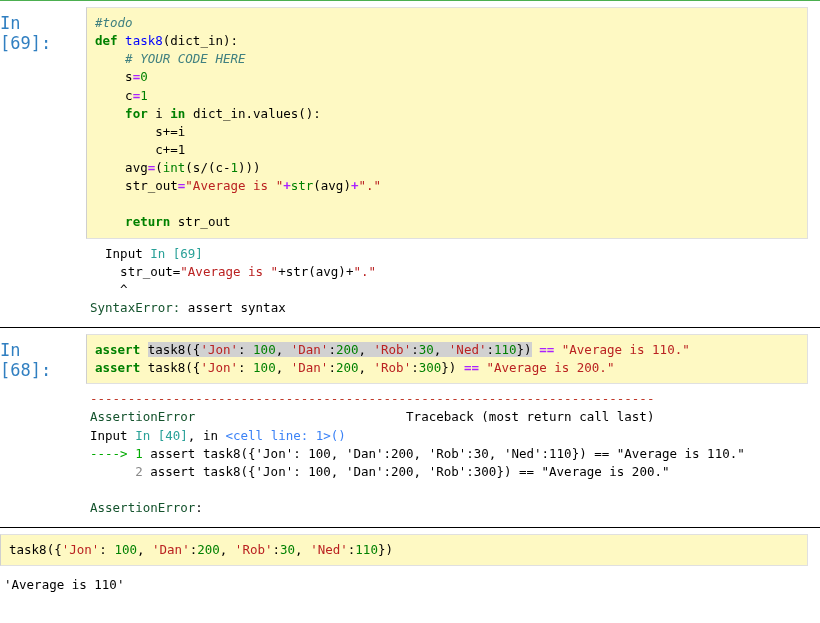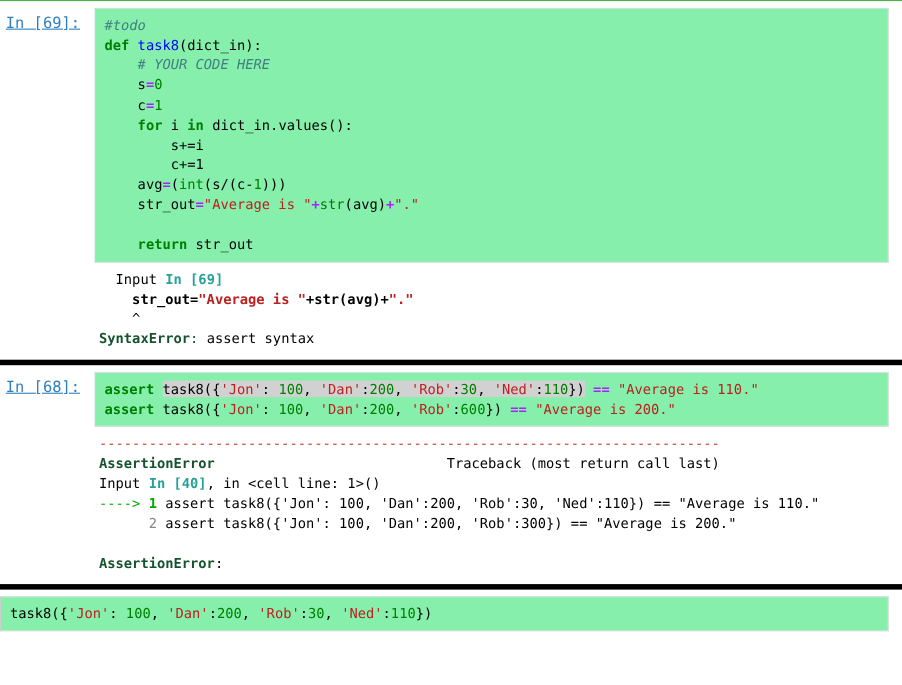--- a/index.html
+++ b/index.html
@@ -4,42 +4,41 @@
 <style>
   * { box-sizing: border-box; margin: 0; padding: 0; }
   body {
     font-family: "Menlo", "Consolas", "DejaVu Sans Mono", monospace;
     font-size: 12px;
     background: #ffffff;
     color: #000;
     width: 820px;
   }
   .cell {
-    border-top: 5px solid #000000;
+    border-top: 1px solid #000000;
     display: flex;
     padding: 6px 0 6px 0;
   }
   .cell.selected { border-top: 1px solid #4CAF50; }
   .prompt-col {
     width: 86px;
     flex: 0 0 86px;
-    text-align: center;
+    text-align: left;
     padding: 6px 8px 0 0;
     font-family: "Menlo","Consolas",monospace;
-    font-size: 14px;
-    text-decoration: underline;
+    font-size: 17px;
   }
   .prompt-in { color: #307fc1; }
   .cell-body {
     flex: 1;
     padding-right: 12px;
     overflow: hidden;
   }
   .input-area {
-    background: #86efac;
+    background: #fef9c3;
     border: 1px solid #e0e0e0;
     border-left: 1px solid #cfcfcf;
     padding: 6px 8px;
     white-space: pre;
     line-height: 1.45;
     font-size: 12.5px;
   }
   .output-area {
     padding: 6px 0 4px 4px;
     white-space: pre;
@@ -54,23 +53,23 @@
   
   .c-comment { color: #408080; font-style: italic; }
   .c-kw { color: #008000; font-weight: bold; }
   .c-def { color: #0000ff; }
   .c-op { color: #aa22ff; font-weight: bold; }
   .c-num { color: #008000; }
   .c-str { color: #ba2121; }
   .c-builtin { color: #008000; }
   .tb-red { color: #14532d; }
   .tb-teal { color: #2aa198; }
-  .tb-cyan { color: #000000; margin-top: 24px; }
+  .tb-cyan { color: #3b82f6; margin-top: 24px; }
   .tb-green { color: #00aa00; }
-  .tb-bold { font-weight: bold; text-align: right; }
+  .tb-bold { font-weight: normal; text-align: right; }
   .tb-dash { color: #c0392b; }
   .plain-out { color: #000; }
 </style>
 </head>
 <body>
 
 <div class="cell selected">
   <div class="prompt-col prompt-in">In [69]:</div>
   <div class="cell-body">
     <div class="input-area"><span class="c-comment">#todo</span>
@@ -91,31 +90,35 @@
 <span>    ^</span>
 <span class="tb-red tb-bold">SyntaxError</span><span class="tb-red">: </span><span>assert syntax</span>
 </div>
   </div>
 </div>
 
 <div class="cell">
   <div class="prompt-col prompt-in">In [68]:</div>
   <div class="cell-body">
     <div class="input-area"><span class="c-kw">assert</span> <span class="hl-selection"><span>task8</span><span>({</span><span class="c-str">'Jon'</span>: <span class="c-num">100</span>, <span class="c-str">'Dan'</span>:<span class="c-num">200</span>, <span class="c-str">'Rob'</span>:<span class="c-num">30</span>, <span class="c-str">'Ned'</span>:<span class="c-num">110</span><span>})</span></span> <span class="c-op">==</span> <span class="c-str">"Average is 110."</span>
-<span class="c-kw">assert</span> <span>task8</span><span>({</span><span class="c-str">'Jon'</span>: <span class="c-num">100</span>, <span class="c-str">'Dan'</span>:<span class="c-num">200</span>, <span class="c-str">'Rob'</span>:<span class="c-num">600</span><span>})</span> <span class="c-op">==</span> <span class="c-str">"Average is 200."</span></div>
+<span class="c-kw">assert</span> <span>task8</span><span>({</span><span class="c-str">'Jon'</span>: <span class="c-num">100</span>, <span class="c-str">'Dan'</span>:<span class="c-num">200</span>, <span class="c-str">'Rob'</span>:<span class="c-num">300</span><span>})</span> <span class="c-op">==</span> <span class="c-str">"Average is 200."</span></div>
 
     <div class="output-area"><span class="tb-dash">---------------------------------------------------------------------------</span>
 <span class="tb-red tb-bold">AssertionError</span>                            <span>Traceback (most return call last)</span>
 <span>Input </span><span class="tb-teal tb-bold">In [40]</span><span>, in </span><span class="tb-cyan">&lt;cell line: 1&gt;</span><span class="tb-cyan">()</span>
 <span class="tb-green">----&gt; </span><span class="tb-green tb-bold">1</span><span> assert task8({'Jon': 100, 'Dan':200, 'Rob':30, 'Ned':110}) == "Average is 110."</span>
 <span style="color:#888">      2</span><span> assert task8({'Jon': 100, 'Dan':200, 'Rob':300}) == "Average is 200."</span>
 
 <span class="tb-red tb-bold">AssertionError</span><span>: </span>
 </div>
   </div>
 </div>
 
 <div class="cell">
   <div class="cell-body">
     <div class="input-area"><span>task8</span><span>({</span><span class="c-str">'Jon'</span>: <span class="c-num">100</span>, <span class="c-str">'Dan'</span>:<span class="c-num">200</span>, <span class="c-str">'Rob'</span>:<span class="c-num">30</span>, <span class="c-str">'Ned'</span>:<span class="c-num">110</span><span>})</span></div>
 
+    <div class="output-row">
+
+      <div class="output-area plain-out" style="padding-top:6px">'Average is 110'</div>
+    </div>
   </div>
 </div>
 
 </body></html>

